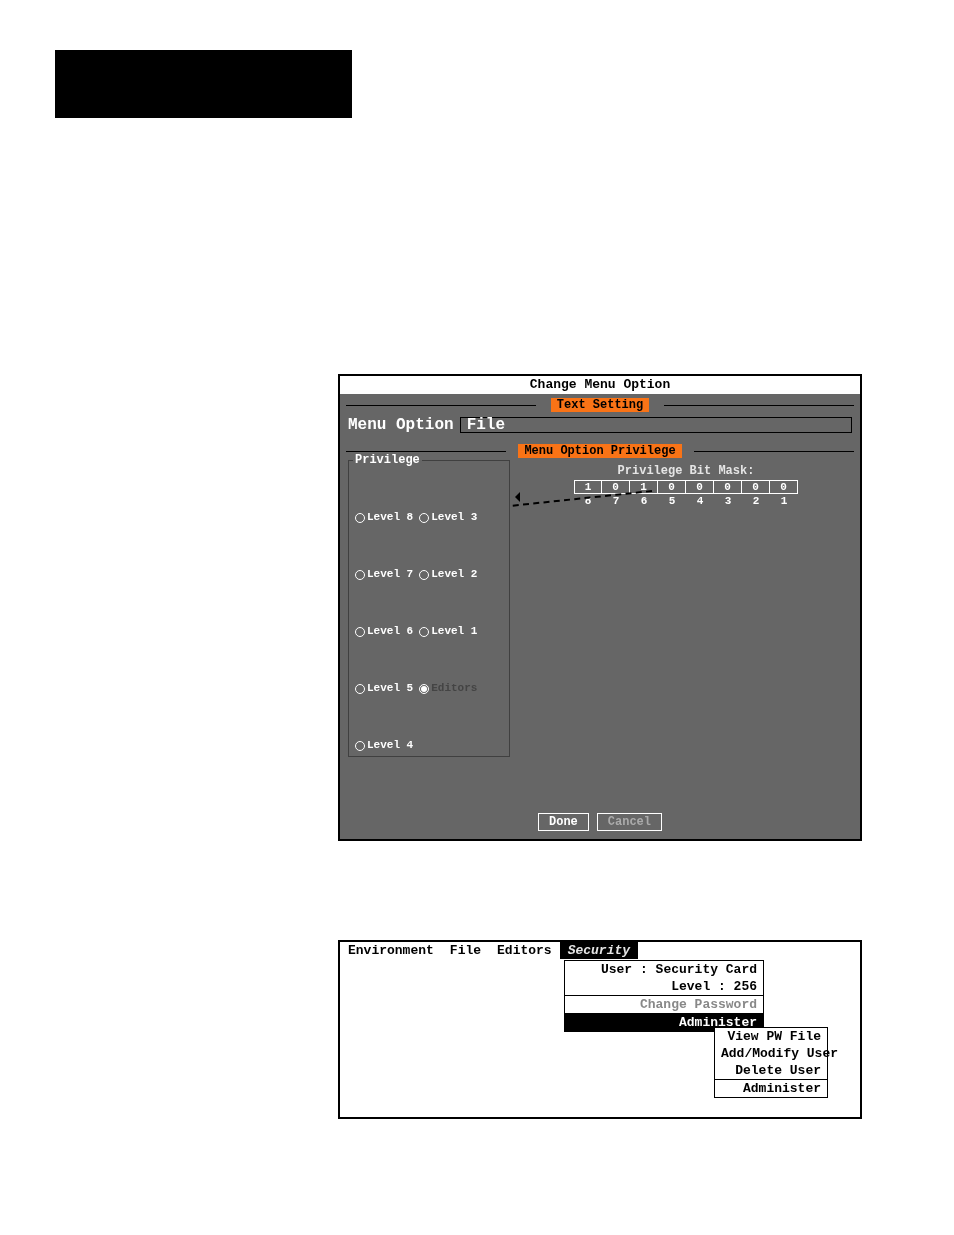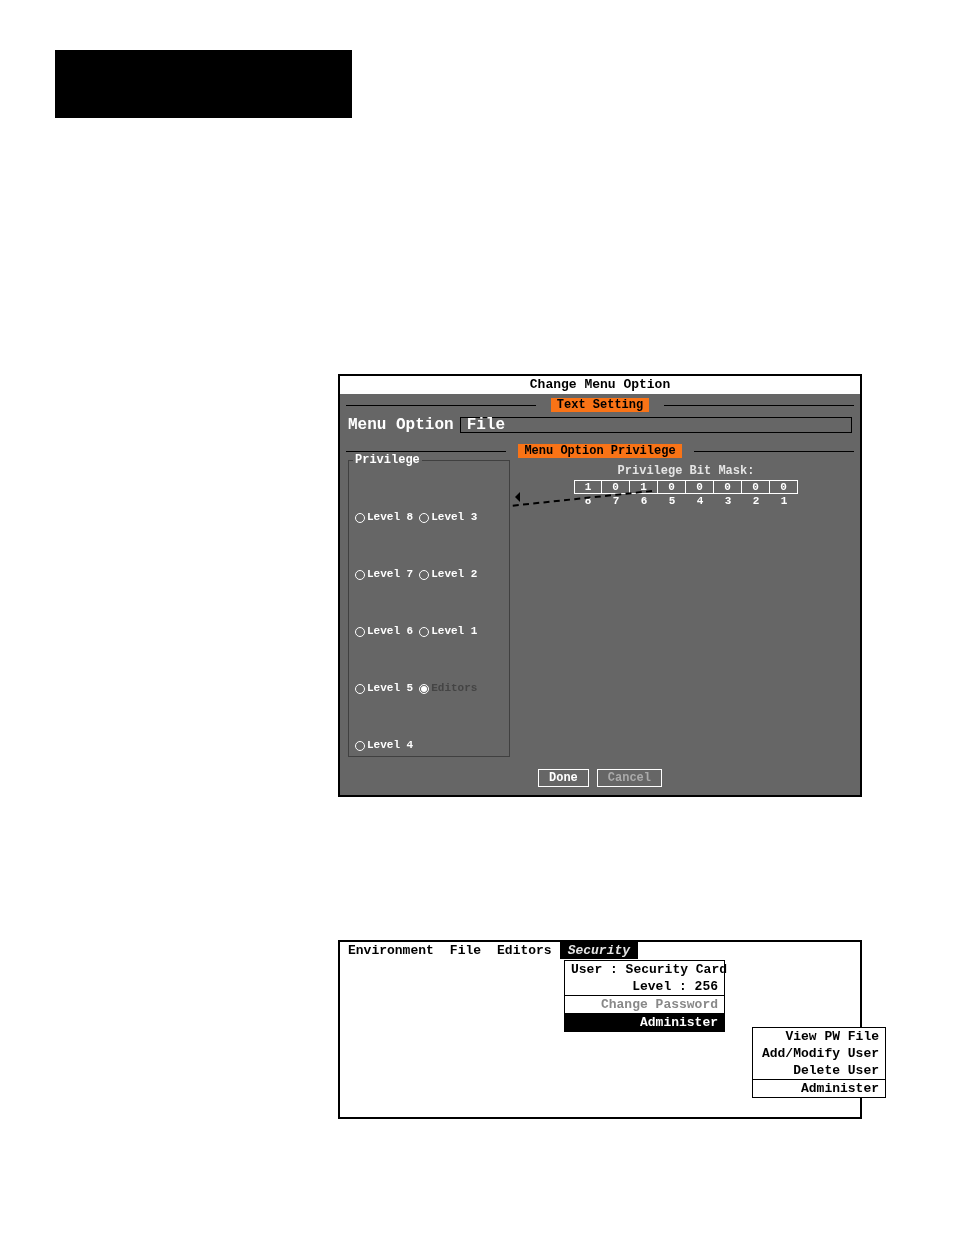--- a/index.html
+++ b/index.html
@@ -190,20 +190,21 @@
   }
   .tui-btn {
     border: 1px solid #fff;
     background: #666;
     color: #fff;
     font-family: inherit;
     font-size: 12px;
     font-weight: bold;
     padding: 1px 10px;
     cursor: pointer;
+    margin-top: 44px;
   }
   .tui-btn.sel { color: #aaa; }
 
   
   .shot2 {
     position: absolute;
     left: 338px; top: 940px;
     width: 524px;
     border: 2px solid #000;
     font-family: "Courier New", monospace;
@@ -222,43 +223,43 @@
   }
   .menubar .mitem.sel {
     background: #000;
     color: #e5e5e5;
     font-style: italic;
   }
   .dropdown {
     position: absolute;
     top: 18px;
     left: 224px;
-    width: 161px;
+    width: 200px;
     border: 1px solid #000;
     background: #fff;
   }
   .dropdown .ditem {
     padding: 0 6px;
     font-weight: bold;
     line-height: 17px;
     white-space: nowrap;
   }
   .dropdown .ditem.dim { color: #888; }
   .dropdown .ditem.sel { background: #000; color: #fff; }
   .dropdown .sep {
     border-top: 1px solid #000;
     margin: 0;
     height: 0;
   }
 
   .submenu {
     position: absolute;
     top: 85px;
-    left: 412px;
-    width: 134px;
+    left: 374px;
+    width: 114px;
     border: 1px solid #000;
     background: #fff;
   }
   .submenu .sitem {
     padding: 0 6px;
     font-weight: bold;
     line-height: 17px;
     white-space: nowrap;
   }
   .submenu .sep {

